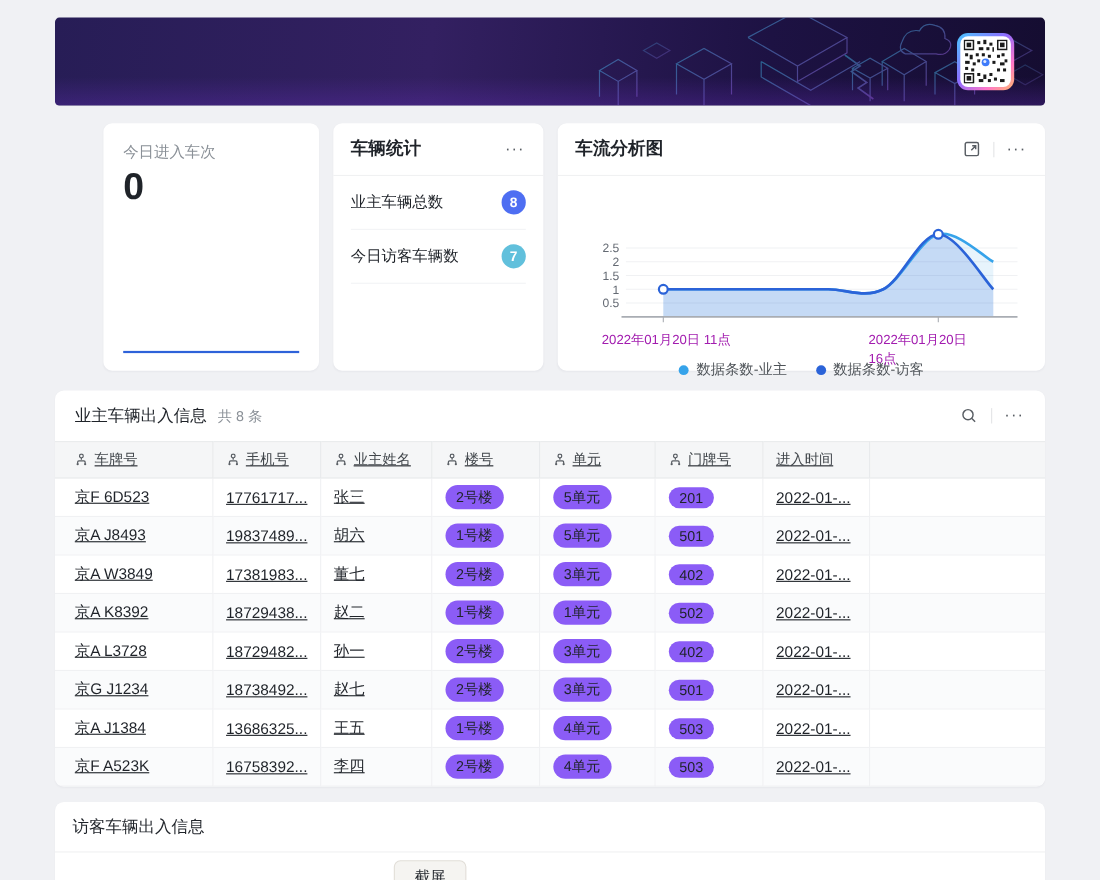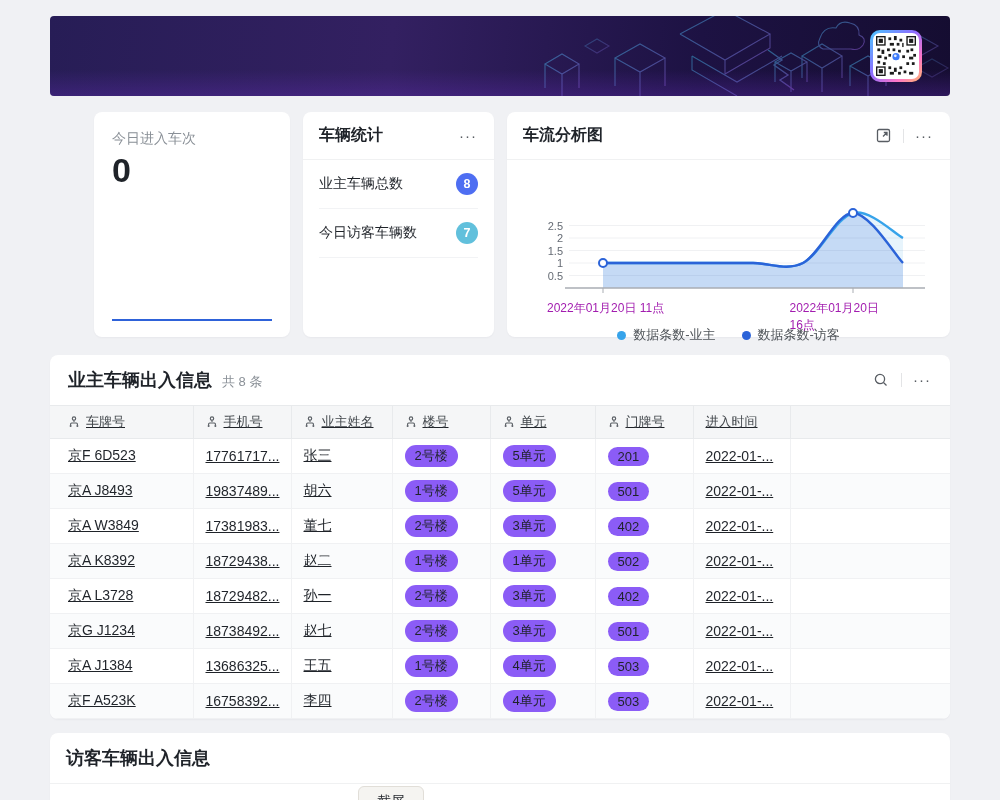--- a/index.html
+++ b/index.html
@@ -54,21 +54,21 @@
   .x-labels .xl0{position:absolute;left:22px;top:0;}
   .x-labels .xl1{position:absolute;left:312px;top:0;transform:translateX(-50%);}
   .chart-legend{display:flex;justify-content:center;gap:26px;margin-top:10px;font-size:13px;color:#4e5358;}
   .legend-item{display:flex;align-items:center;gap:7px;cursor:pointer;}
   .legend-dot{width:9px;height:9px;border-radius:50%;}
 
   
   .table-card{margin-top:18px;overflow:hidden;}
   .table-head{display:flex;align-items:center;justify-content:space-between;padding:13px 18px;}
   .table-title-wrap{display:flex;align-items:baseline;gap:10px;}
-  .table-title{font-size:18px;font-weight:700;}
+  .table-title{font-size:15px;font-weight:400;}
   .table-count{font-size:13px;color:#8a9097;}
   table.grid{width:100%;border-collapse:collapse;table-layout:fixed;text-decoration:underline;}
   table.grid th{background:#f5f6f7;border-top:1px solid #e8eaec;border-bottom:1px solid #e8eaec;
     border-right:1px solid #e8eaec;font-weight:400;font-size:13px;color:#41464b;text-align:left;
     padding:7px 12px;cursor:pointer;}
   table.grid th .th-inner{display:flex;align-items:center;gap:6px;}
   table.grid td{border-bottom:1px solid #f0f1f3;border-right:1px solid #f0f1f3;
     font-size:14px;padding:6px 12px;height:20px;white-space:nowrap;overflow:hidden;}
   table.grid th:last-child,table.grid td:last-child{border-right:none;}
   table.grid th:first-child,table.grid td:first-child{padding-left:18px;}

